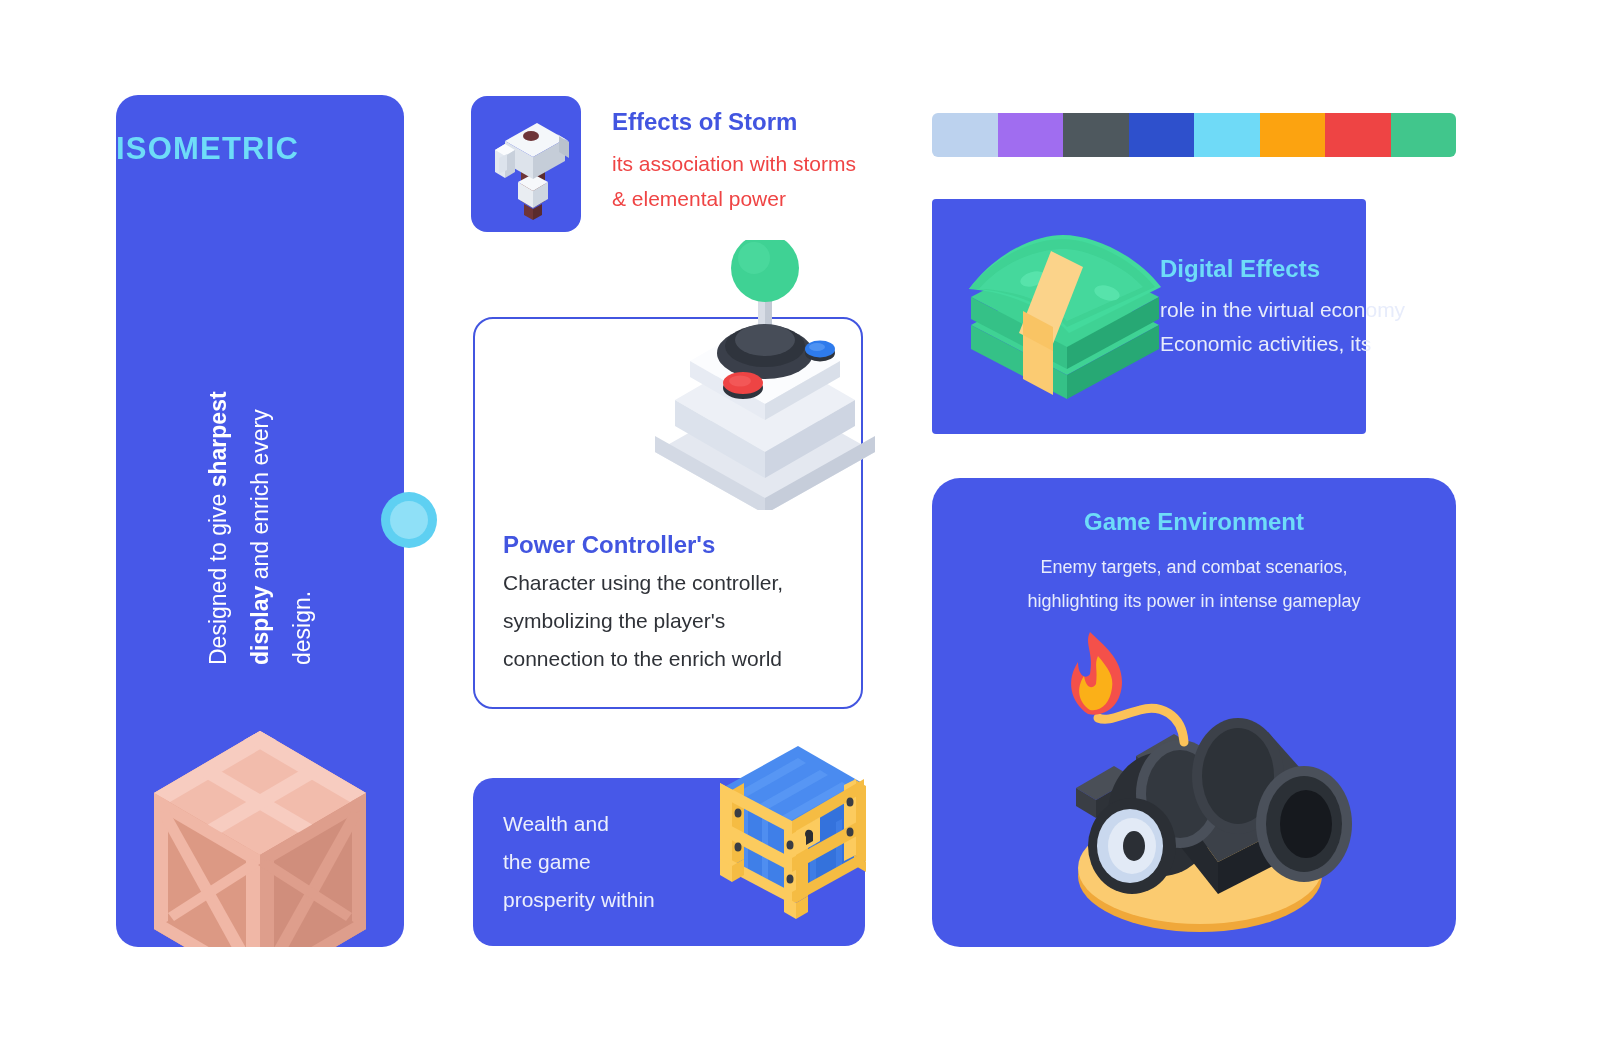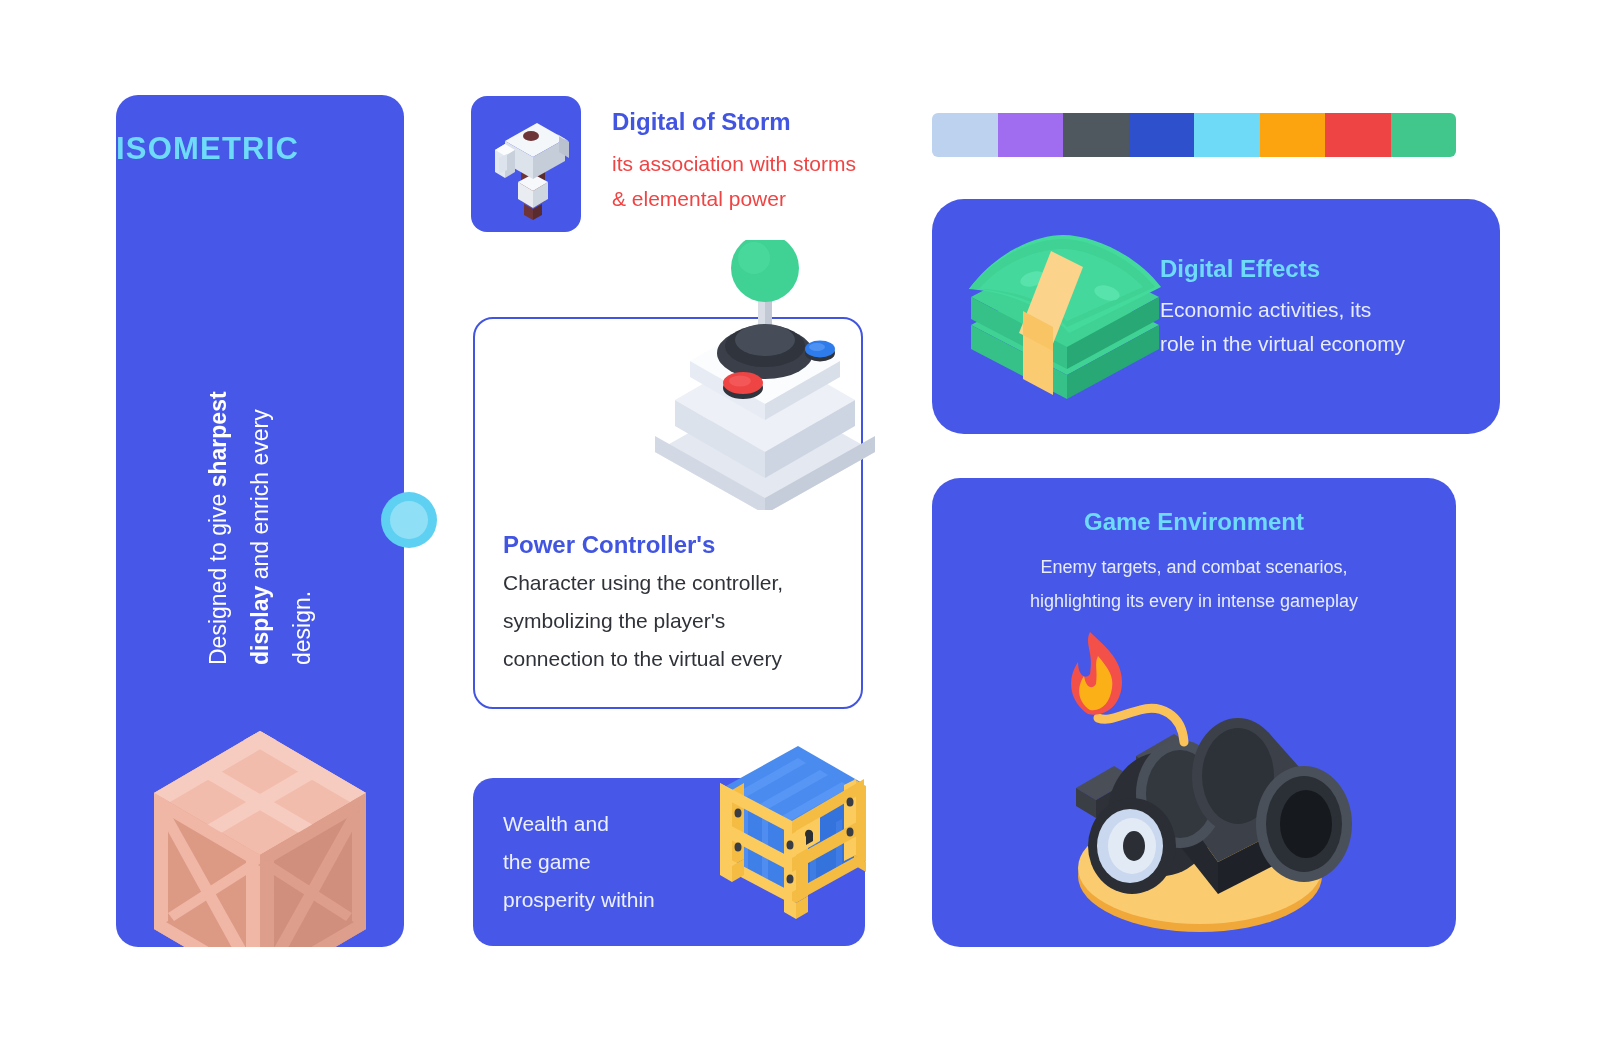--- a/index.html
+++ b/index.html
@@ -91,22 +91,22 @@
   }
   .wealth-text { position: absolute; left: 30px; top: 27px; width: 210px; color: #ECEFFC; font-size: 21px; line-height: 38px; }
   .chest-wrap { position: absolute; left: 686px; top: 742px; width: 190px; height: 180px; }
 
   
   .palette { position: absolute; left: 932px; top: 113px; width: 524px; height: 44px; border-radius: 6px; overflow: hidden; display: flex; }
   .swatch { flex: 1 1 0; height: 100%; }
 
   .effects-card {
     position: absolute; left: 932px; top: 199px;
-    width: 568px; height: 235px;
-    background: #4758E8; border-radius: 32px;
+    width: 434px; height: 235px;
+    background: #4758E8; border-radius: 4px;
   }
   .money-wrap { position: absolute; left: 25px; top: 30px; width: 215px; height: 170px; }
   .ef-text { position: absolute; left: 228px; top: 56px; width: 285px; }
   .ef-title { color: #6EDCF8; font-size: 24px; font-weight: bold; margin-bottom: 10px; }
   .ef-body { color: #E7ECFB; font-size: 21px; line-height: 34px; }
 
   .env-card {
     position: absolute; left: 932px; top: 478px;
     width: 524px; height: 469px;
     background: #4758E8; border-radius: 28px;
@@ -203,33 +203,33 @@
       <polygon points="28,62 36,58 36,74 28,78" fill="#DCE3EC"></polygon>
 
       <ellipse cx="60" cy="40" rx="8" ry="5" fill="#6E3538"></ellipse>
 
       <polygon points="88,40 98,46 98,62 88,56" fill="#B9C2CE"></polygon>
       <polygon points="86,38 96,44 98,46 88,40" fill="#E5EAF1"></polygon>
     </svg>
   </div>
 
   <div class="hammer-text">
-    <div class="h-title">Digital of Storm</div>
+    <div class="h-title">Effects of Storm</div>
     <div class="h-body">
       <div>its association with storms</div>
       <div>&amp; elemental power</div>
     </div>
   </div>
 
   <div class="controller-card">
     <div class="cc-title">Power Controller's</div>
     <div class="cc-body">
       <div>Character using the controller,</div>
       <div>symbolizing the player's</div>
-      <div>connection to the virtual every</div>
+      <div>connection to the enrich world</div>
     </div>
   </div>
 
   <div class="joystick-wrap">
     <svg width="250" height="270" viewBox="0 0 250 270">
 
       <polygon points="125,150 235,212 125,274 15,212" fill="#E4E8F0"></polygon>
       <polygon points="15,212 125,274 125,258 15,196" fill="#D3D9E4"></polygon>
       <polygon points="235,212 125,274 125,258 235,196" fill="#C6CDDA"></polygon>
 
@@ -352,31 +352,31 @@
         <ellipse cx="150" cy="64" rx="13" ry="7" transform="rotate(16 150 64)" fill="#5BE6AF" opacity="0.8"></ellipse>
 
         <polygon points="94,22 126,38 94,120 62,104" fill="#FBD38A"></polygon>
         <polygon points="66,104 96,120 96,166 66,150" fill="#FBCB72"></polygon>
         <polygon points="66,82 96,98 96,122 66,106" fill="#F9C464"></polygon>
       </svg>
     </div>
     <div class="ef-text">
       <div class="ef-title">Digital Effects</div>
       <div class="ef-body">
+        <div>role in the virtual economy</div>
         <div>Economic activities, its</div>
-        <div>role in the virtual economy</div>
       </div>
     </div>
   </div>
 
   <div class="env-card">
     <div class="env-title">Game Environment</div>
     <div class="env-body">
       <div>Enemy targets, and combat scenarios,</div>
-      <div>highlighting its every in intense gameplay</div>
+      <div>highlighting its power in intense gameplay</div>
     </div>
 
     <div class="cannon-wrap">
       <svg width="330" height="320" viewBox="0 0 330 320">
 
         <ellipse cx="168" cy="258" rx="122" ry="56" fill="#F0A83A"></ellipse>
         <ellipse cx="168" cy="250" rx="122" ry="56" fill="#FBCB70"></ellipse>
 
         <polygon points="104,138 142,116 162,128 124,150" fill="#4A4F57"></polygon>
         <polygon points="104,138 124,150 124,168 104,156" fill="#3A3E45"></polygon>

